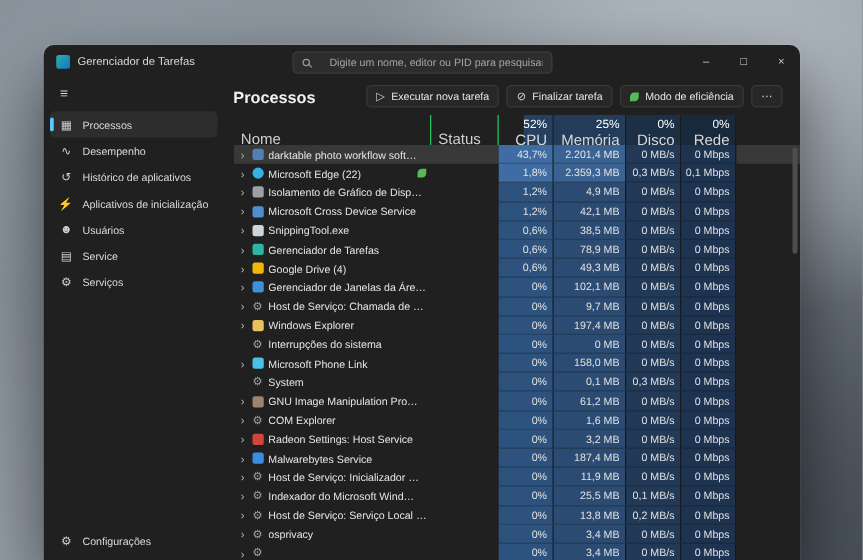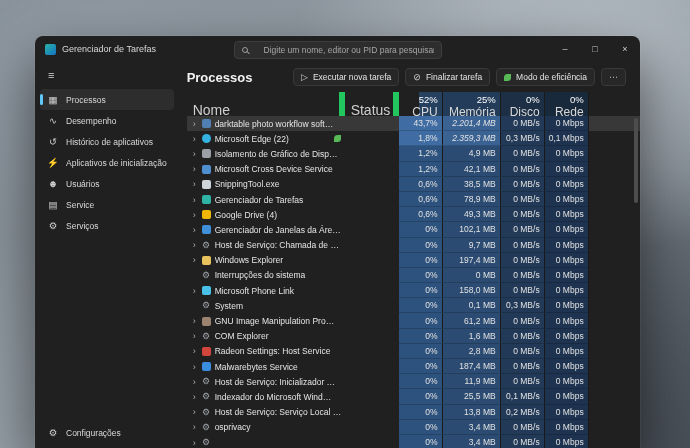--- a/index.html
+++ b/index.html
@@ -51,21 +51,21 @@
   .page-title { font-size:13px; font-weight:bold; color:#f2f2f2; }
   .toolbar { display:flex; align-items:center; gap:6px; }
   .tb-btn { display:flex; align-items:center; gap:5px; height:18px; padding:0 7px;
     background:#272727; border:1px solid #393939; border-radius:4px; font-size:8.5px; color:#e4e4e4; white-space:nowrap; }
   .tb-icon { font-size:9px; color:#cfcfcf; }
   .leaf { width:7px; height:7px; background:#58b957; border-radius:50% 0; transform:rotate(0deg); }
   
   .table-wrap { flex:1; position:relative; min-height:0; }
   .thead { display:grid; grid-template-columns:158px 54px 44px 58px 44px 44px; height:24px; }
   .th-name, .th-status { display:flex; align-items:flex-end; padding:0 0 3px 6px;
-    font-size:14px; color:#cfcfcf; border-right:6px solid #22c55e; }
+    font-size:12px; color:#cfcfcf; border-right:1px solid #22c55e; }
   .th-usage { display:flex; flex-direction:column; align-items:flex-end; justify-content:flex-end;
     padding:2px 4px 2px 0; border-right:1px solid #1a1a1a; }
   .th-pct { font-size:9.5px; color:#ffffff; }
   .th-lbl { font-size:12px; color:#d8d8d8; }
   .th-cpu  { background:var(--h-cpu);margin-left:20px; }
   .th-mem  { background:var(--h-mem); }
   .th-disk { background:var(--h-disk); }
   .th-net  { background:var(--h-net); }
   .rows { position:absolute; top:24px; left:0; right:0; bottom:0; overflow:hidden; }
   .prow { display:grid; grid-template-columns:158px 54px 44px 58px 44px 44px; height:15.2px; }
@@ -78,21 +78,21 @@
   .pname { flex:1; font-size:8.5px; color:#e5e5e5; white-space:nowrap; overflow:hidden; }
   .leaf-ind { display:none; flex:0 0 7px; margin-left:auto; margin-right:4px; }
   .pstatus { display:flex; align-items:center; padding-left:6px; font-size:8.5px; color:#cfcfcf; }
   .cell { display:flex; align-items:center; justify-content:flex-end; padding-right:4px;
     font-size:8.5px; color:#e2e2e2; border-right:1px solid #191919; border-bottom:1px solid rgba(0,0,0,.18); }
   .c-cpu  { background:var(--cpu); }
   .c-mem  { background:var(--mem); }
   .c-disk { background:var(--disk); }
   .c-net  { background:var(--net); }
   .prow.hot .c-cpu { background:var(--cpu-hot); }
-  .prow.hot .c-mem { background:var(--mem-hot);font-style:italic; }
+  .prow.hot .c-mem { background:var(--mem-hot); }
   .scrollbar { position:absolute; right:2px; top:56px; bottom:4px; width:4px; }
   .scroll-thumb { position:absolute; top:0; width:4px; height:85px; border-radius:2px; background:#4d4d4d; }
 </style>
 </head>
 <body>
 
 <div class="window">
 
   <div class="titlebar">
     <span class="app-icon"></span>
@@ -410,21 +410,21 @@
 
   <div class="prow">
     <div class="pname-cell">
       <span class="chev">›</span>
       <span class="picon swatch" style="background: rgb(210, 69, 61);"></span>
       <span class="pname">Radeon Settings: Host Service</span>
 
     </div>
     <div class="pstatus"></div>
     <div class="cell c-cpu">0%</div>
-    <div class="cell c-mem">2,8 MB</div>
+    <div class="cell c-mem">3,2 MB</div>
     <div class="cell c-disk">0 MB/s</div>
     <div class="cell c-net">0 Mbps</div>
   </div>
 
   <div class="prow">
     <div class="pname-cell">
       <span class="chev">›</span>
       <span class="picon swatch" style="background: rgb(59, 141, 224);"></span>
       <span class="pname">Malwarebytes Service</span>
 

